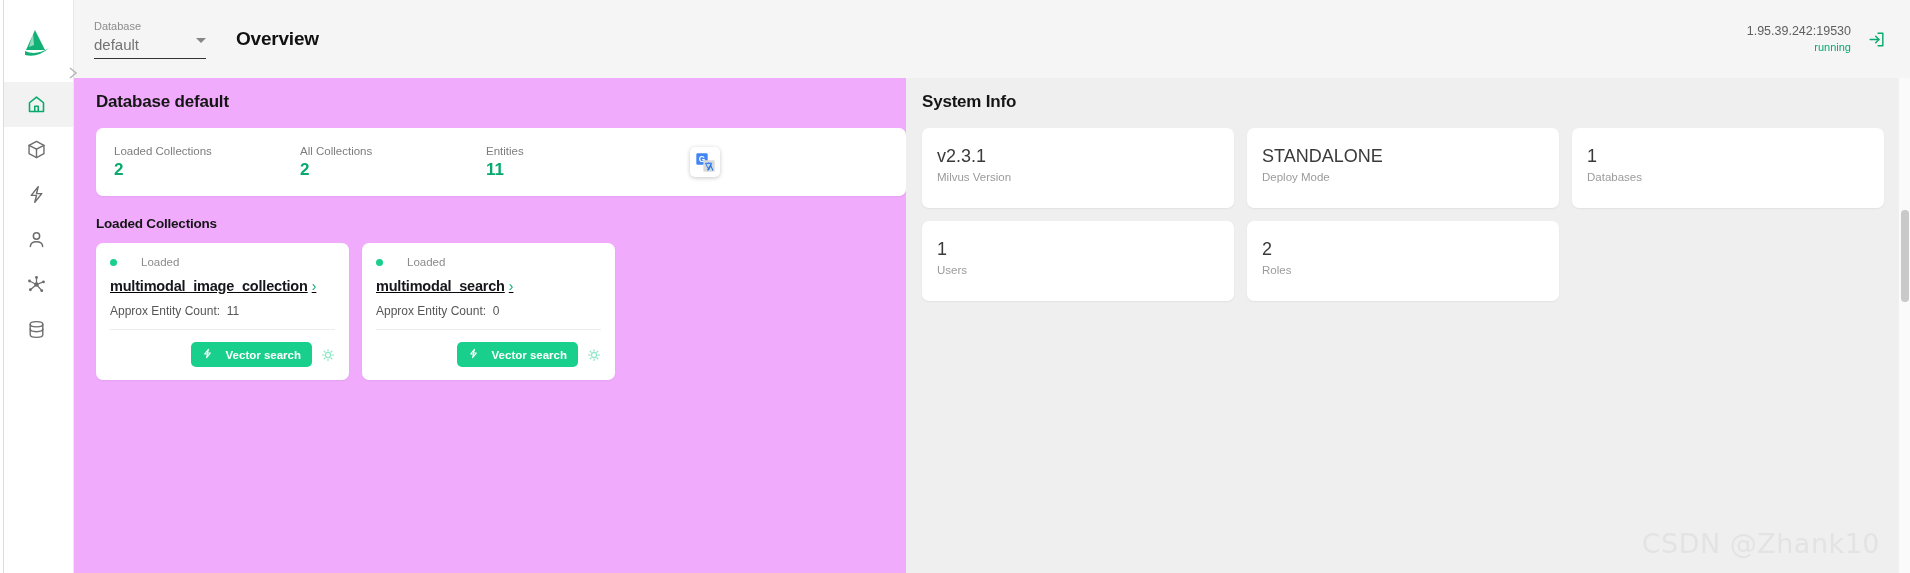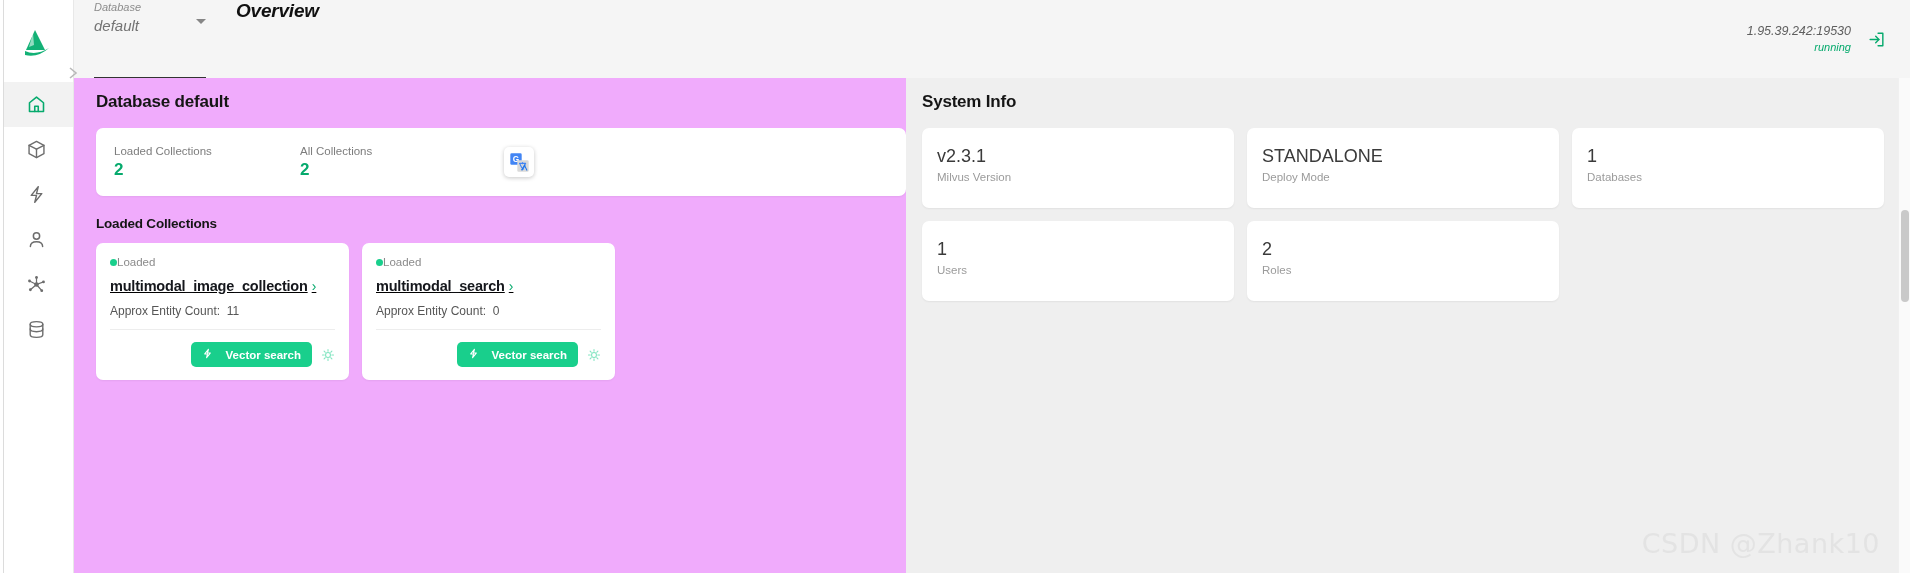--- a/index.html
+++ b/index.html
@@ -69,23 +69,23 @@
     display: flex;
     flex-direction: column;
     min-width: 0;
   }
 
   
   .topbar {
     height: 78px;
     background: #f5f5f5;
     display: flex;
+    align-items: center;
     padding: 0 24px 0 20px;
     flex: 0 0 78px;
-    font-style: italic;
   }
   .db-select {
     width: 112px;
     border-bottom: 1.5px solid #333;
     padding-bottom: 3px;
     position: relative;
     cursor: pointer;
   }
   .db-select-label {
     font-size: 11px;
@@ -205,21 +205,21 @@
   .coll-card {
     width: 253px;
     background: #ffffff;
     border-radius: 7px;
     padding: 13px 14px 13px 14px;
     box-shadow: 0 1px 2px rgba(0,0,0,0.05);
   }
   .coll-status {
     display: flex;
     align-items: center;
-    gap: 0;
+    gap: 24px;
     font-size: 11.5px;
     color: #8b8b8b;
     margin-bottom: 10px;
   }
   .dot {
     width: 7px;
     height: 7px;
     border-radius: 50%;
     background: #19cf8c;
     display: inline-block;
@@ -466,20 +466,24 @@
         <div class="section-h">Database default</div>
 
         <div class="stats-card">
           <div class="stat">
             <div class="stat-label">Loaded Collections</div>
             <div class="stat-value">2</div>
           </div>
           <div class="stat">
             <div class="stat-label">All Collections</div>
             <div class="stat-value">2</div>
+          </div>
+          <div class="stat">
+            <div class="stat-label">Entities</div>
+            <div class="stat-value">11</div>
           </div>
           <div class="translate-btn">
             <svg width="21" height="21" viewBox="0 0 24 24">
               <rect x="1.5" y="1.5" width="13" height="13" rx="1.5" fill="#4285f4"></rect>
               <text x="8" y="11.6" font-size="9.5" font-family="Liberation Sans, sans-serif" font-weight="bold" fill="#ffffff" text-anchor="middle">G</text>
               <rect x="9.5" y="9.5" width="13" height="13" rx="1.5" fill="#d9d9d9"></rect>
               <path d="M12 13 h7 M15.5 12 v1.4 M12.6 14 q1.3 4 4.2 5.6" stroke="#4285f4" stroke-width="1.2" fill="none" stroke-linecap="round"></path>
               <path d="M18.6 13.6 q-0.6 4.4 -4.1 6.3" stroke="#4285f4" stroke-width="1.2" fill="none" stroke-linecap="round"></path>
               <path d="M14.6 21.2 l3-6.2 l3 6.2" stroke="#1a73e8" stroke-width="1.2" fill="none"></path>
             </svg>

